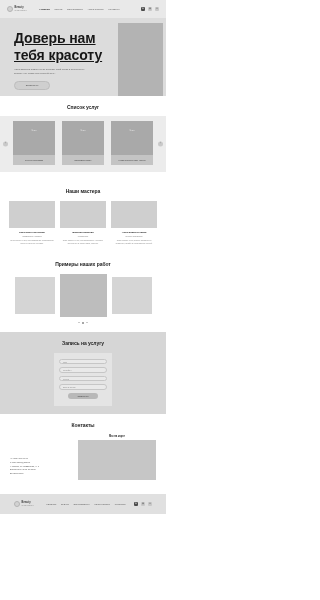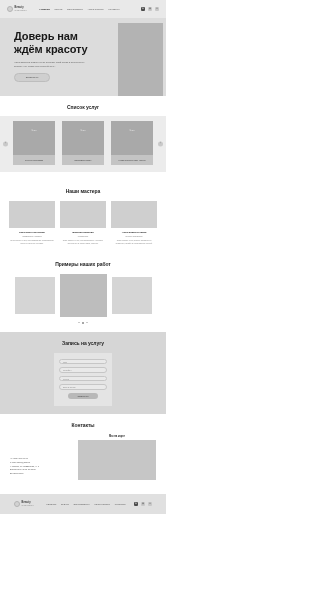--- a/index.html
+++ b/index.html
@@ -42,22 +42,22 @@
   .soc.light span { color:#6e6e6e; }
 
   
   .hero {
     height:78px; background:#dcdcdc;
     display:flex; align-items:stretch;
     position:relative;
   }
   .hero-left { width:118px; padding:12px 0 0 14px; }
   .hero-h1 {
-    font-size:11px; font-weight:bold; line-height:1.22;
-    color:#171717; letter-spacing:-.1px; max-width:92px;
+    font-size:14px; font-weight:bold; line-height:1.22;
+    color:#171717; letter-spacing:-.1px; max-width:92px;text-decoration:underline;
   }
   .hero-p {
     margin-top:4px; font-size:2.4px; line-height:1.55;
     color:#5d5d5d; max-width:72px;
   }
   .hero-btn {
     margin-top:5px; width:36px; height:9px; border-radius:5px;
     background:#cfcfcf; border:0.5px solid #bdbdbd;
     display:flex; align-items:center; justify-content:center;
   }
@@ -181,21 +181,21 @@
         <div class="soc light">
           <span>✦</span>
         </div>
       </div>
   </div>
 
   <div class="hero">
     <div class="hero-left">
       <div class="hero-h1">
         <div>Доверь нам</div>
-        <div>ждём красоту</div>
+        <div>тебя красоту</div>
       </div>
       <div class="hero-p">Наши мастера помогут тебе выбрать свой образ и подчеркнуть красоту. Мы ждём тебя каждый день.</div>
       <div class="hero-btn">
         <span>Записаться</span>
       </div>
     </div>
     <div class="hero-img"></div>
   </div>
 
   <div class="section">

